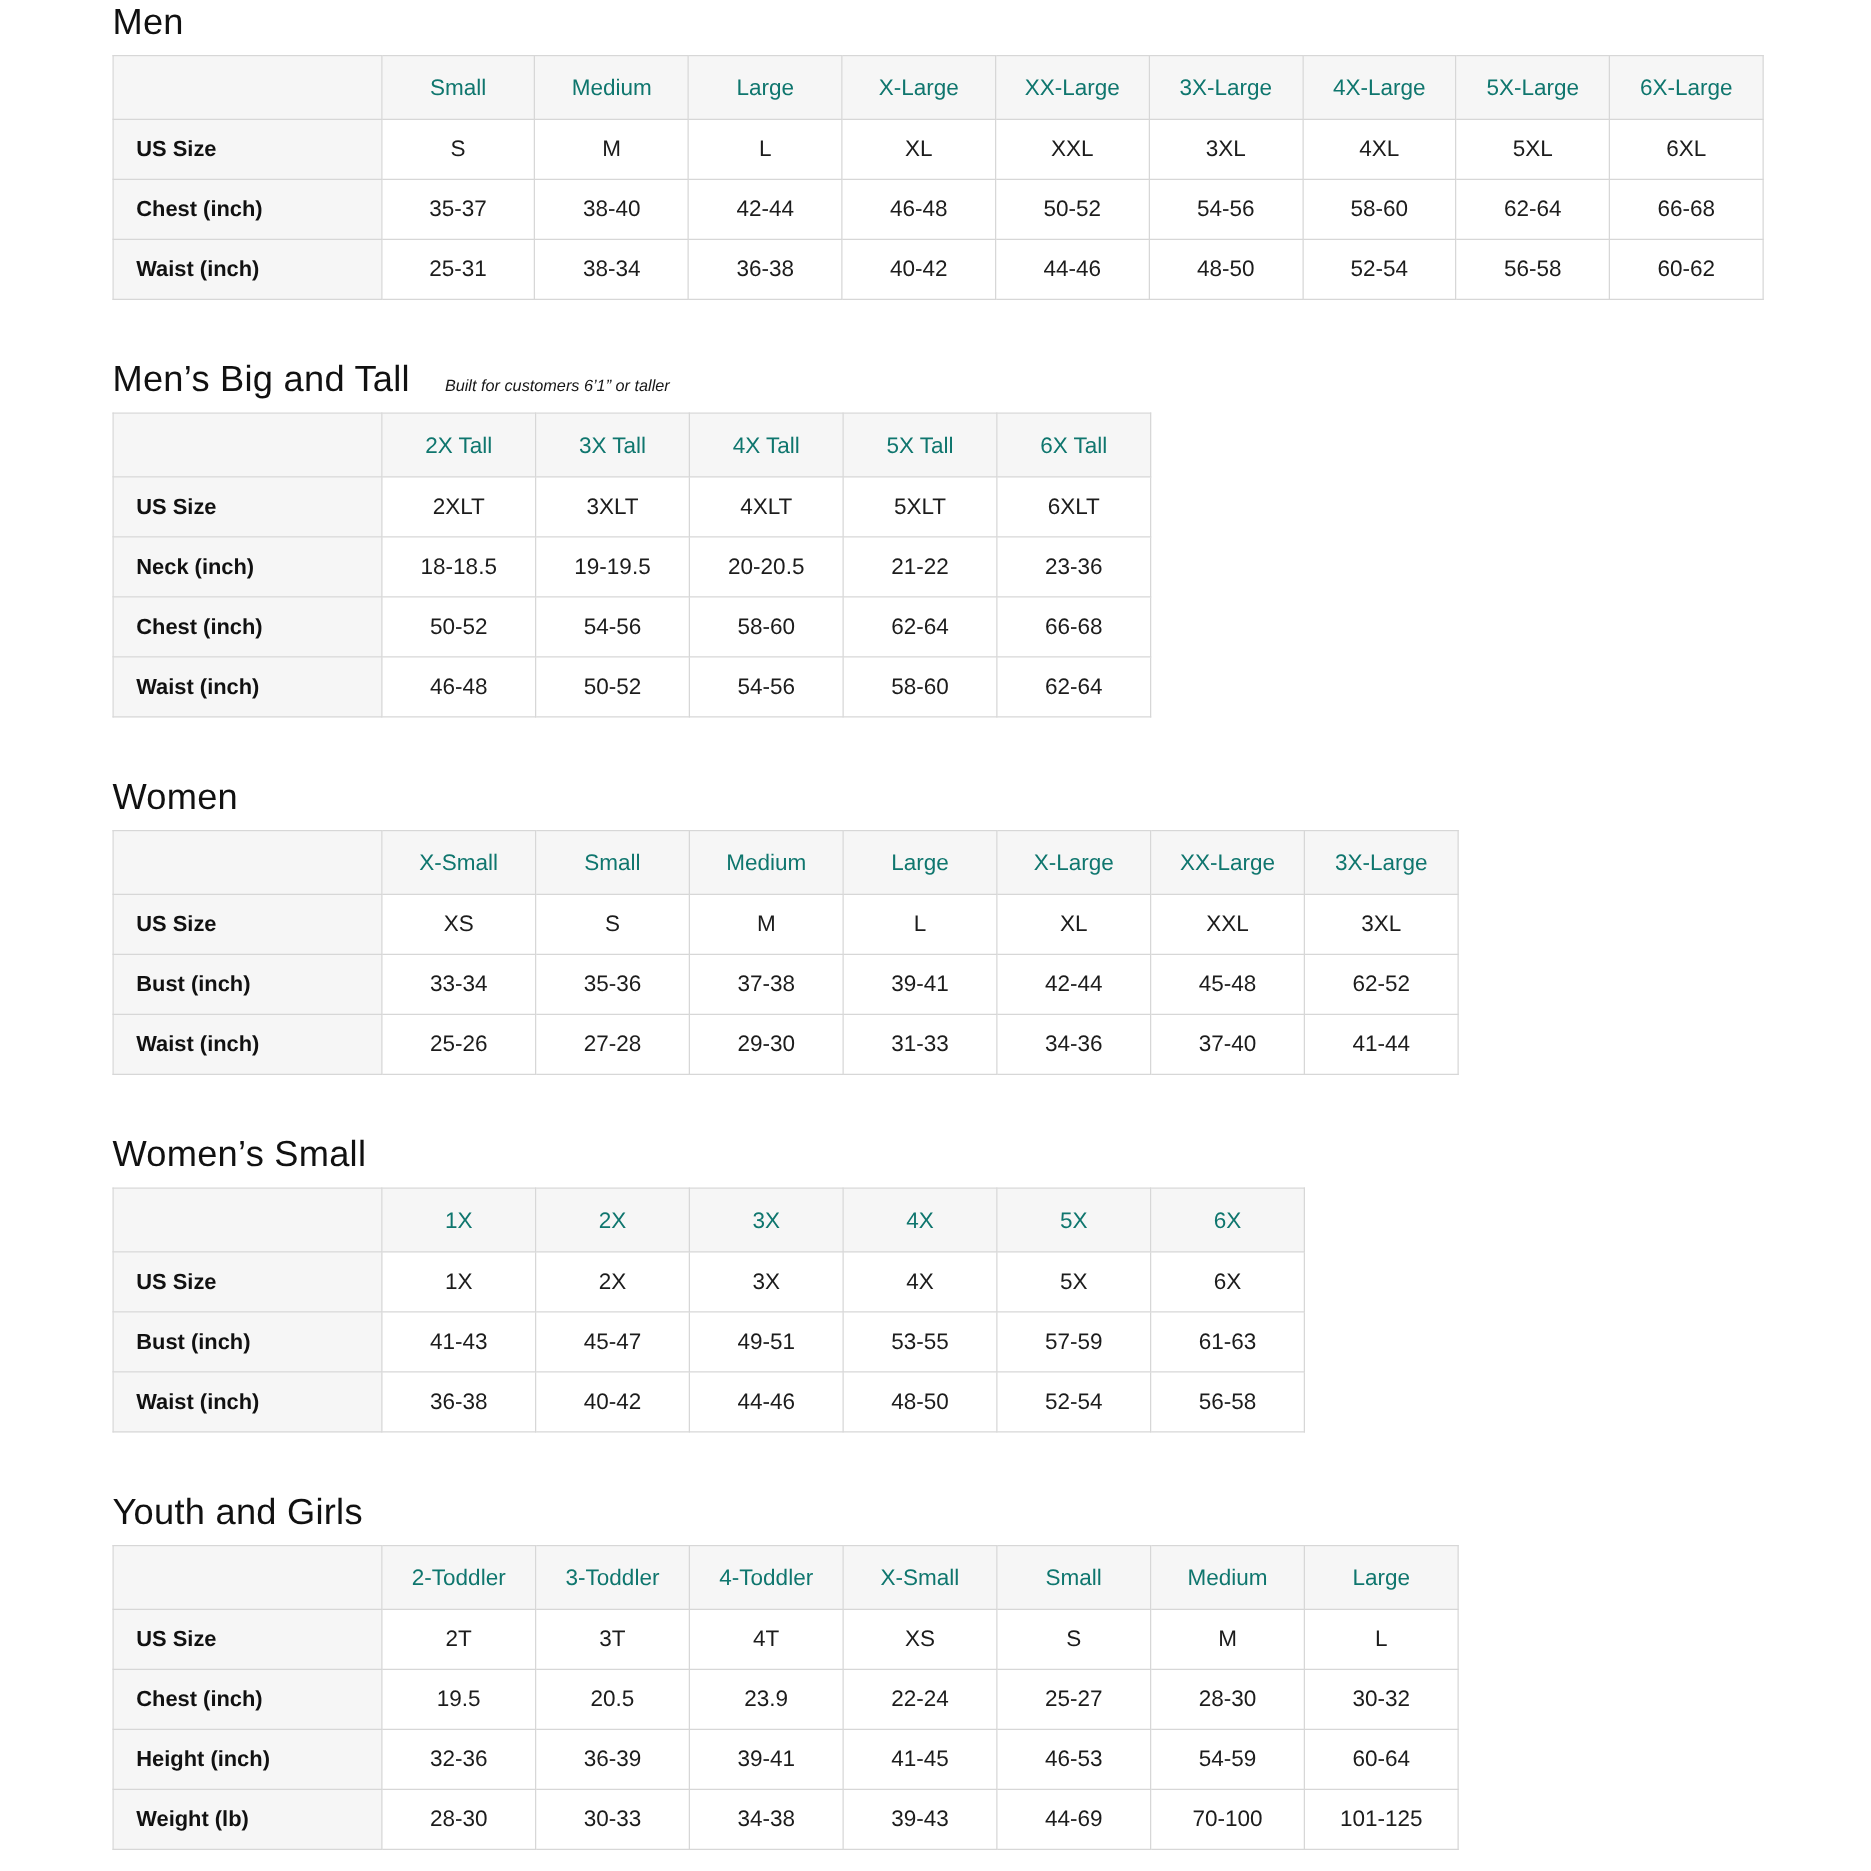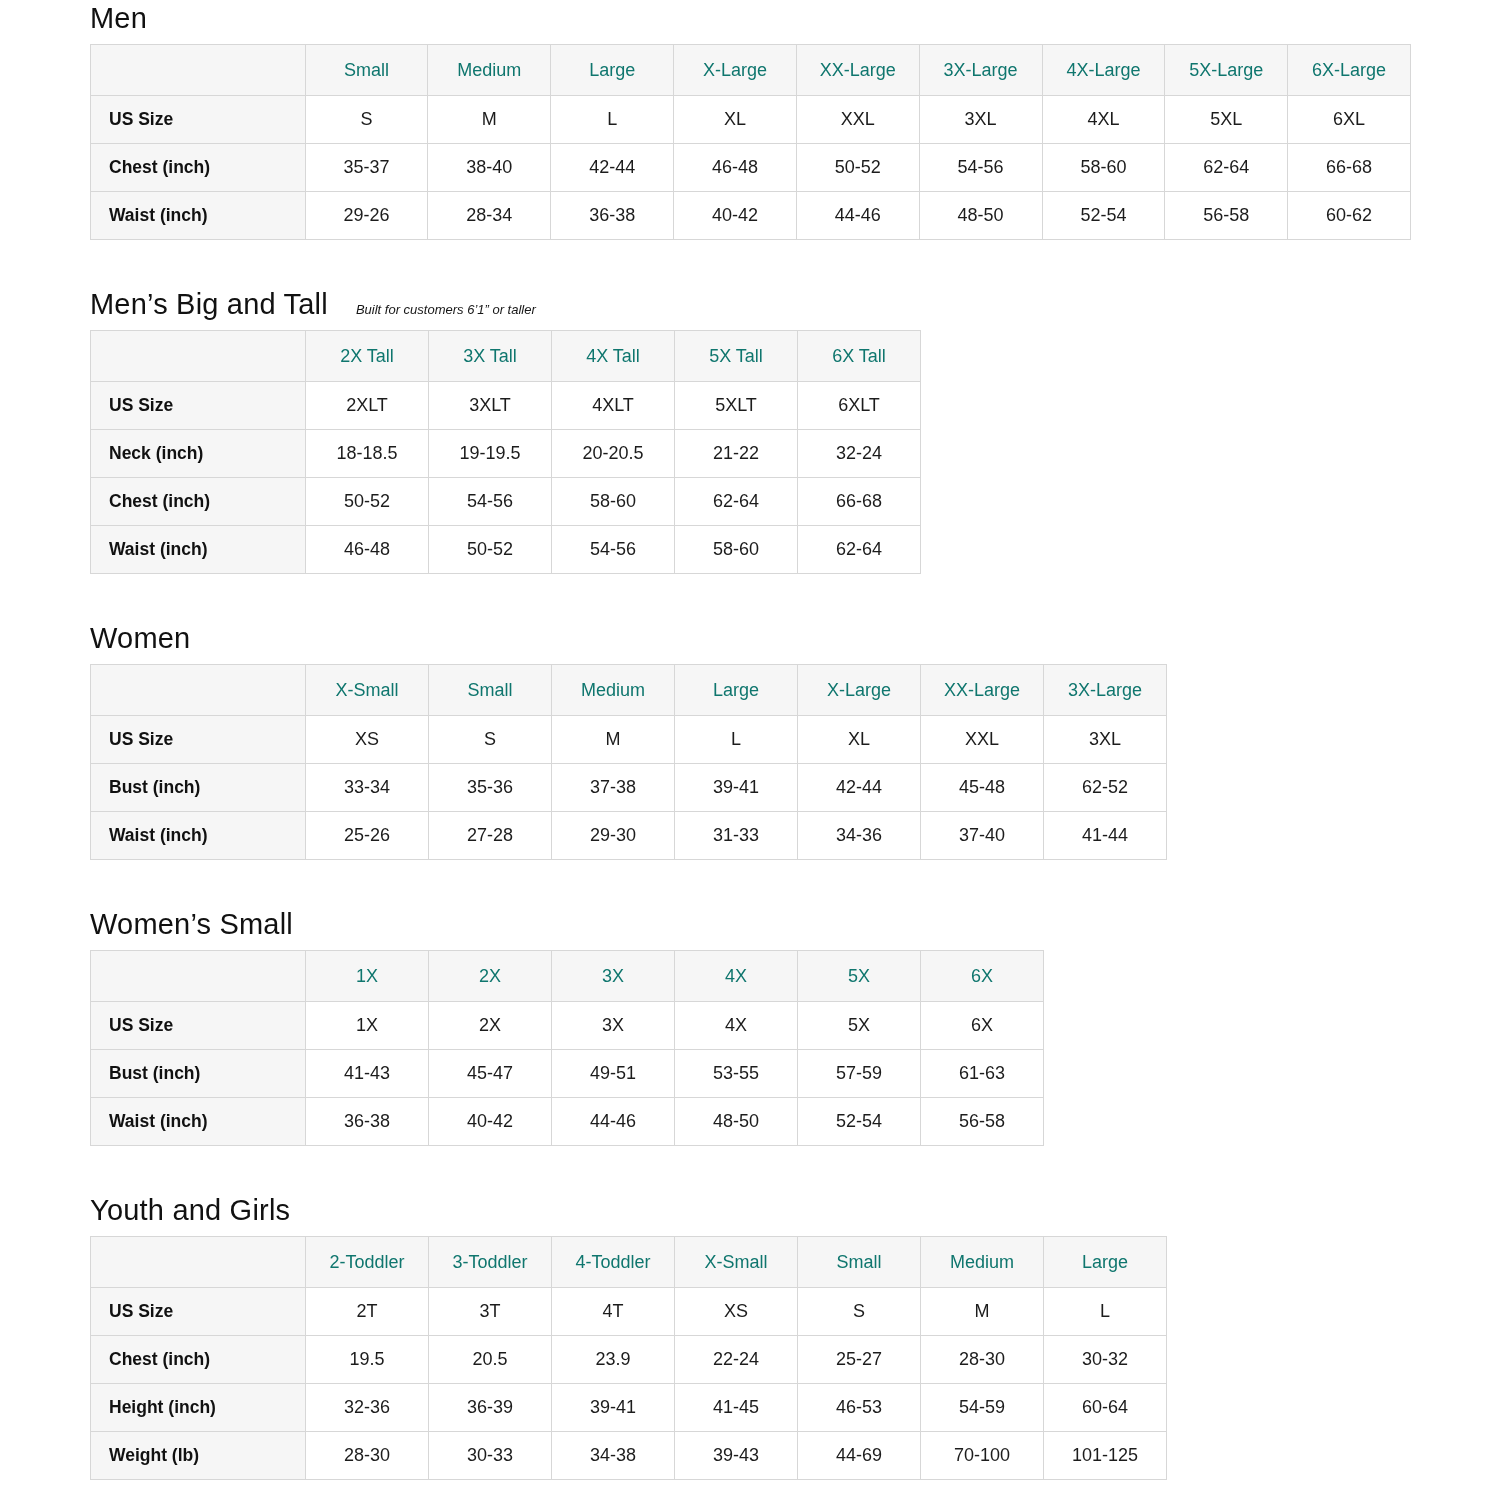--- a/index.html
+++ b/index.html
@@ -124,22 +124,22 @@
             <td>42-44</td>
             <td>46-48</td>
             <td>50-52</td>
             <td>54-56</td>
             <td>58-60</td>
             <td>62-64</td>
             <td>66-68</td>
           </tr>
           <tr>
             <td class="row-label">Waist (inch)</td>
-            <td>29-26</td>
-            <td>28-34</td>
+            <td>25-31</td>
+            <td>38-34</td>
             <td>36-38</td>
             <td>40-42</td>
             <td>44-46</td>
             <td>48-50</td>
             <td>52-54</td>
             <td>56-58</td>
             <td>60-62</td>
           </tr>
         </tbody>
       </table>
@@ -177,21 +177,21 @@
             <td>4XLT</td>
             <td>5XLT</td>
             <td>6XLT</td>
           </tr>
           <tr>
             <td class="row-label">Neck (inch)</td>
             <td>18-18.5</td>
             <td>19-19.5</td>
             <td>20-20.5</td>
             <td>21-22</td>
-            <td>32-24</td>
+            <td>23-36</td>
           </tr>
           <tr>
             <td class="row-label">Chest (inch)</td>
             <td>50-52</td>
             <td>54-56</td>
             <td>58-60</td>
             <td>62-64</td>
             <td>66-68</td>
           </tr>
           <tr>

